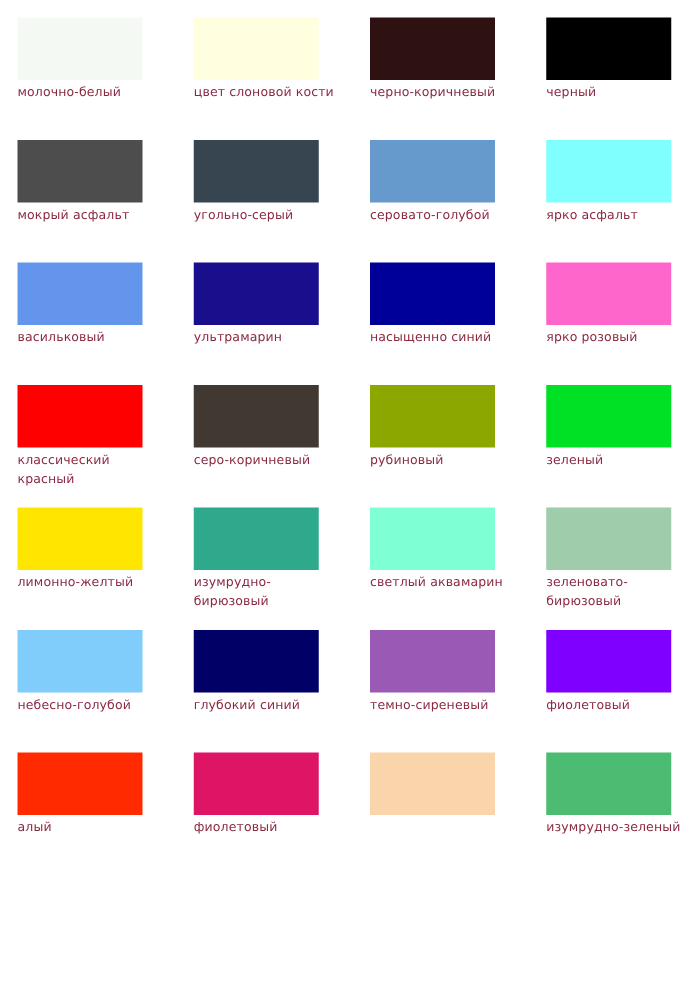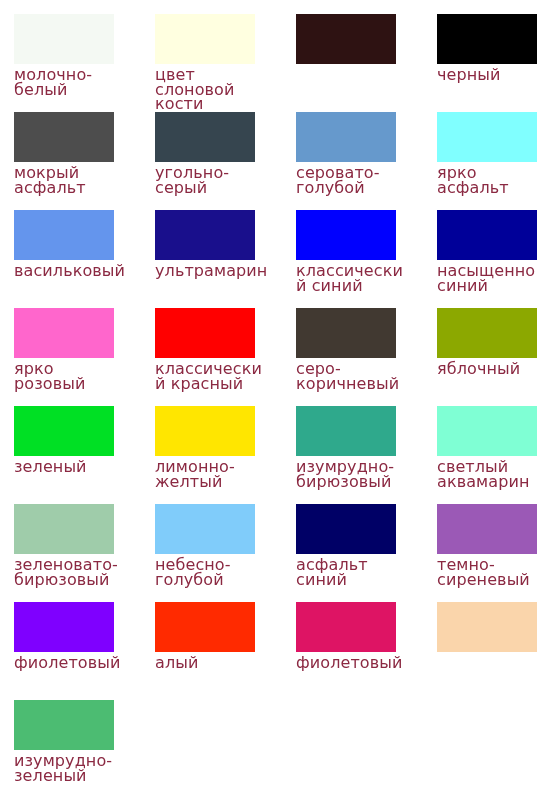--- a/index.html
+++ b/index.html
@@ -28,41 +28,42 @@
   }
   .swatch-chip {
     width: 100px;
     height: 50px;
     display: block;
   }
   .swatch-label {
     display: block;
     width: 114px;
     margin-top: 4px;
-    font-size: 16px;
+    font-size: 10px;
     line-height: 14.5px;
     color: #8b2942;
     letter-spacing: 0.1px;
     word-wrap: break-word;
   }
 </style>
 </head>
 <body>
 
 <main id="palette-grid">
     <div class="swatch-cell">
       <span class="swatch-chip" title="молочно-белый" style="background: rgb(244, 249, 243);"></span>
       <span class="swatch-label">молочно-белый</span>
     </div>
     <div class="swatch-cell">
       <span class="swatch-chip" title="цвет слоновой кости" style="background: rgb(255, 255, 224);"></span>
       <span class="swatch-label">цвет слоновой кости</span>
     </div>
     <div class="swatch-cell">
       <span class="swatch-chip" title="черно-коричневый" style="background: rgb(46, 18, 18);"></span>
+      <span class="swatch-label">черно-коричневый</span>
     </div>
     <div class="swatch-cell">
       <span class="swatch-chip" title="черный" style="background: rgb(0, 0, 0);"></span>
       <span class="swatch-label">черный</span>
     </div>
     <div class="swatch-cell">
       <span class="swatch-chip" title="мокрый асфальт" style="background: rgb(77, 77, 77);"></span>
       <span class="swatch-label">мокрый асфальт</span>
     </div>
     <div class="swatch-cell">
@@ -79,42 +80,38 @@
     </div>
     <div class="swatch-cell">
       <span class="swatch-chip" title="васильковый" style="background: rgb(100, 149, 237);"></span>
       <span class="swatch-label">васильковый</span>
     </div>
     <div class="swatch-cell">
       <span class="swatch-chip" title="ультрамарин" style="background: rgb(25, 15, 140);"></span>
       <span class="swatch-label">ультрамарин</span>
     </div>
     <div class="swatch-cell">
-      <span class="swatch-chip" title="классический синий" style="background: rgb(0, 0, 255);"></span>
-      <span class="swatch-label">классический синий</span>
-    </div>
-    <div class="swatch-cell">
       <span class="swatch-chip" title="насыщенно синий" style="background: rgb(0, 0, 153);"></span>
       <span class="swatch-label">насыщенно синий</span>
     </div>
     <div class="swatch-cell">
       <span class="swatch-chip" title="ярко розовый" style="background: rgb(255, 102, 204);"></span>
       <span class="swatch-label">ярко розовый</span>
     </div>
     <div class="swatch-cell">
       <span class="swatch-chip" title="классический красный" style="background: rgb(255, 0, 0);"></span>
       <span class="swatch-label">классический красный</span>
     </div>
     <div class="swatch-cell">
       <span class="swatch-chip" title="серо-коричневый" style="background: rgb(65, 57, 49);"></span>
       <span class="swatch-label">серо-коричневый</span>
     </div>
     <div class="swatch-cell">
       <span class="swatch-chip" title="яблочный" style="background: rgb(140, 168, 0);"></span>
-      <span class="swatch-label">яблочный</span>
+      <span class="swatch-label">рубиновый</span>
     </div>
     <div class="swatch-cell">
       <span class="swatch-chip" title="зеленый" style="background: rgb(0, 224, 36);"></span>
       <span class="swatch-label">зеленый</span>
     </div>
     <div class="swatch-cell">
       <span class="swatch-chip" title="лимонно-желтый" style="background: rgb(255, 230, 0);"></span>
       <span class="swatch-label">лимонно-желтый</span>
     </div>
     <div class="swatch-cell">
@@ -128,21 +125,21 @@
     <div class="swatch-cell">
       <span class="swatch-chip" title="зеленовато-бирюзовый" style="background: rgb(159, 204, 170);"></span>
       <span class="swatch-label">зеленовато-бирюзовый</span>
     </div>
     <div class="swatch-cell">
       <span class="swatch-chip" title="небесно-голубой" style="background: rgb(128, 204, 250);"></span>
       <span class="swatch-label">небесно-голубой</span>
     </div>
     <div class="swatch-cell">
       <span class="swatch-chip" title="глубокий синий" style="background: rgb(0, 0, 102);"></span>
-      <span class="swatch-label">асфальт синий</span>
+      <span class="swatch-label">глубокий синий</span>
     </div>
     <div class="swatch-cell">
       <span class="swatch-chip" title="темно-сиреневый" style="background: rgb(155, 89, 182);"></span>
       <span class="swatch-label">темно-сиреневый</span>
     </div>
     <div class="swatch-cell">
       <span class="swatch-chip" title="фиолетовый" style="background: rgb(127, 0, 255);"></span>
       <span class="swatch-label">фиолетовый</span>
     </div>
     <div class="swatch-cell">

